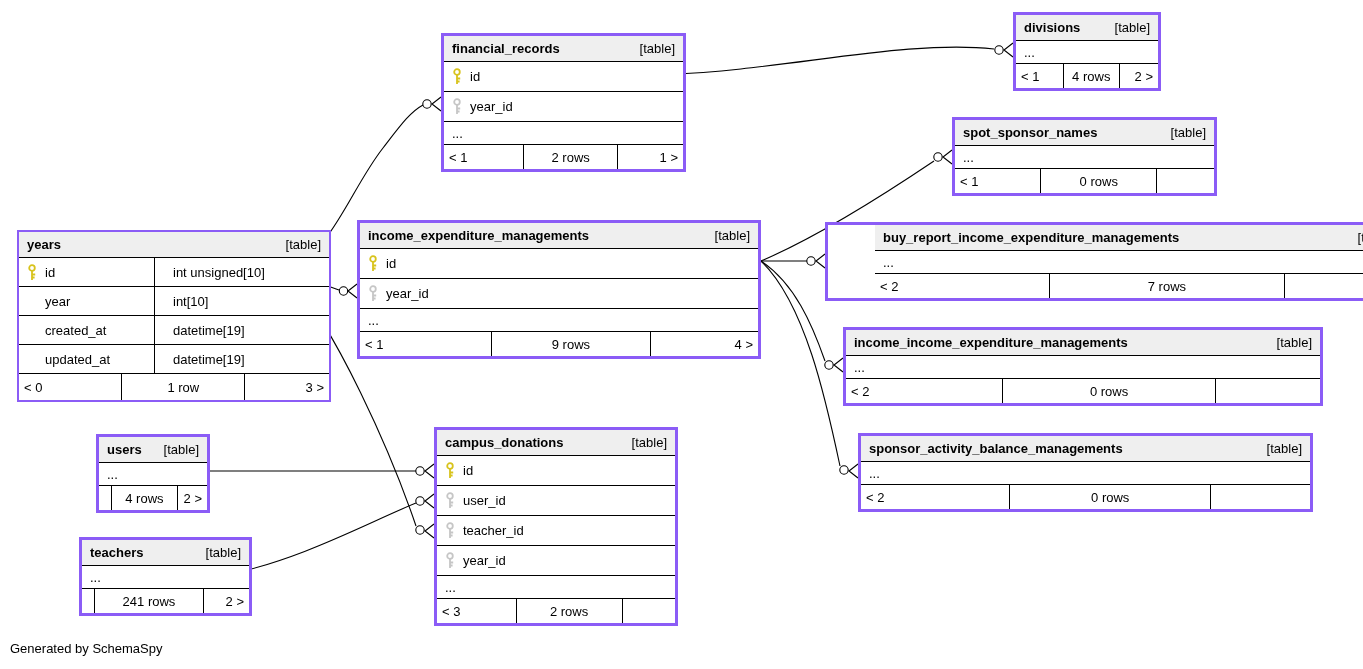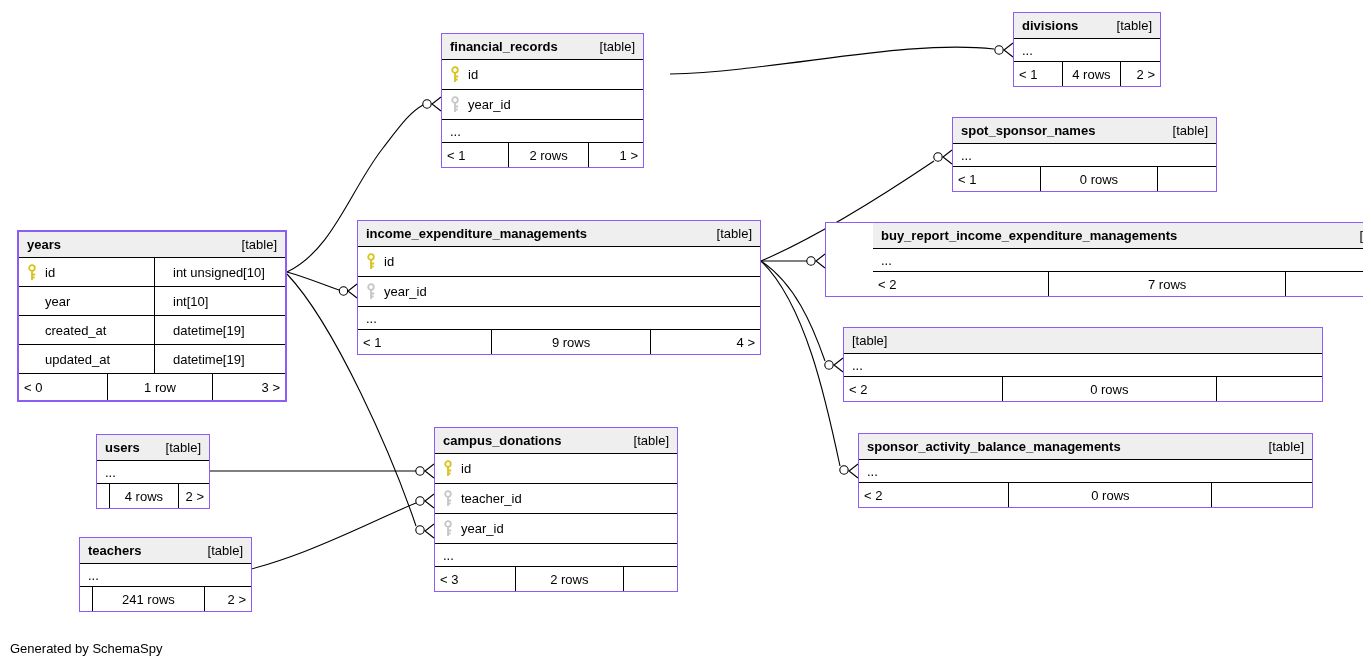--- a/index.html
+++ b/index.html
@@ -5,21 +5,21 @@
   * { margin:0; padding:0; box-sizing:border-box; }
   html,body { background:#ffffff; }
   body {
     position:relative; width:1363px; height:669px; overflow:hidden;
     font-family:"Liberation Sans", sans-serif; font-size:13px; color:#000;
   }
   .rels { position:absolute; left:0; top:0; z-index:0; }
   .rels path, .rels circle { stroke:#000; stroke-width:1.1; fill:none; }
   .rels circle { fill:#fff; }
 
-  .table { position:absolute; z-index:1; background:#fff; border:1px solid #8b5cf6; }
+  .table { position:absolute; z-index:1; background:#fff; border:3px solid #8b5cf6; }
   .table.focus { border-width:2.5px; }
 
   .thead {
     display:flex; justify-content:space-between; align-items:center; gap:8px;
     height:26px; padding:0 8px; background:#efefef; border-bottom:1px solid #000;
     white-space:nowrap;
   }
   .tname { font-weight:bold; }
   .tbadge { font-weight:normal; }
 
@@ -41,28 +41,28 @@
   .tfoot { display:flex; height:24px; align-items:stretch; }
   .focus .tfoot { height:26px; }
   .fcell { display:flex; align-items:center; }
   .fl { flex:0 0 33%; padding-left:5px; }
   .fc { flex:1 1 auto; justify-content:center; border-left:1px solid #000; border-right:1px solid #000; }
   .fr { flex:0 0 27%; justify-content:flex-end; padding-right:5px; }
   .tbl-users .fl, .tbl-teachers .fl { flex:0 0 12px; padding-left:0; }
   .tbl-campus .fr, .tbl-spot .fr, .tbl-buy .fr, .tbl-ii .fr, .tbl-sab .fr { flex:0 0 22%; }
 
   
-  .tbl-financial { left:441px; top:33px;  width:203px; }
+  .tbl-financial { left:441px; top:33px;  width:245px; }
   .tbl-divisions { left:1013px; top:12px; width:148px; }
   .tbl-spot      { left:952px; top:117px; width:265px; }
   .tbl-income    { left:357px; top:220px; width:404px; }
   .tbl-buy       { left:825px; top:222px; width:579px;padding-left:47px; }
   .tbl-ii        { left:843px; top:327px; width:480px; }
   .tbl-sab       { left:858px; top:433px; width:455px; }
-  .tbl-years     { left:17px;  top:230px; width:270px; }
+  .tbl-years     { left:17px;  top:230px; width:314px; }
   .tbl-users     { left:96px;  top:434px; width:114px; }
   .tbl-teachers  { left:79px;  top:537px; width:173px; }
   .tbl-campus    { left:434px; top:400px; width:244px;margin-top:27px; }
 
   .generated { position:absolute; left:10px; top:641px; z-index:1; }
 </style>
 </head>
 <body>
 
 <svg class="rels" width="1363" height="669" viewBox="0 0 1363 669">
@@ -214,20 +214,21 @@
   <div class="dots">...</div>
   <div class="tfoot">
     <span class="fcell fl">&lt; 2</span>
     <span class="fcell fc">7 rows</span>
     <span class="fcell fr"></span>
   </div>
 </div>
 
 <div class="table tbl-ii">
   <div class="thead">
+    <span class="tname">income_income_expenditure_managements</span>
     <span class="tbadge">[table]</span>
   </div>
   <div class="dots">...</div>
   <div class="tfoot">
     <span class="fcell fl">&lt; 2</span>
     <span class="fcell fc">0 rows</span>
     <span class="fcell fr"></span>
   </div>
 </div>
 
@@ -329,20 +330,29 @@
     </span>
     <span class="cname">id</span>
   </div>
   <div class="trow">
     <span class="keyicon">
       <svg width="10" height="17" viewBox="0 0 10 17">
           <circle cx="5" cy="4" r="2.8" fill="none" stroke="#c6c6c6" stroke-width="1.8"></circle>
           <path d="M5 6.8 V16 M5 10.5 H8.2 M5 13.5 H7.6" stroke="#c6c6c6" stroke-width="1.8" fill="none"></path>
         </svg>
     </span>
+    <span class="cname">user_id</span>
+  </div>
+  <div class="trow">
+    <span class="keyicon">
+      <svg width="10" height="17" viewBox="0 0 10 17">
+          <circle cx="5" cy="4" r="2.8" fill="none" stroke="#c6c6c6" stroke-width="1.8"></circle>
+          <path d="M5 6.8 V16 M5 10.5 H8.2 M5 13.5 H7.6" stroke="#c6c6c6" stroke-width="1.8" fill="none"></path>
+        </svg>
+    </span>
     <span class="cname">teacher_id</span>
   </div>
   <div class="trow">
     <span class="keyicon">
       <svg width="10" height="17" viewBox="0 0 10 17">
           <circle cx="5" cy="4" r="2.8" fill="none" stroke="#c6c6c6" stroke-width="1.8"></circle>
           <path d="M5 6.8 V16 M5 10.5 H8.2 M5 13.5 H7.6" stroke="#c6c6c6" stroke-width="1.8" fill="none"></path>
         </svg>
     </span>
     <span class="cname">year_id</span>

